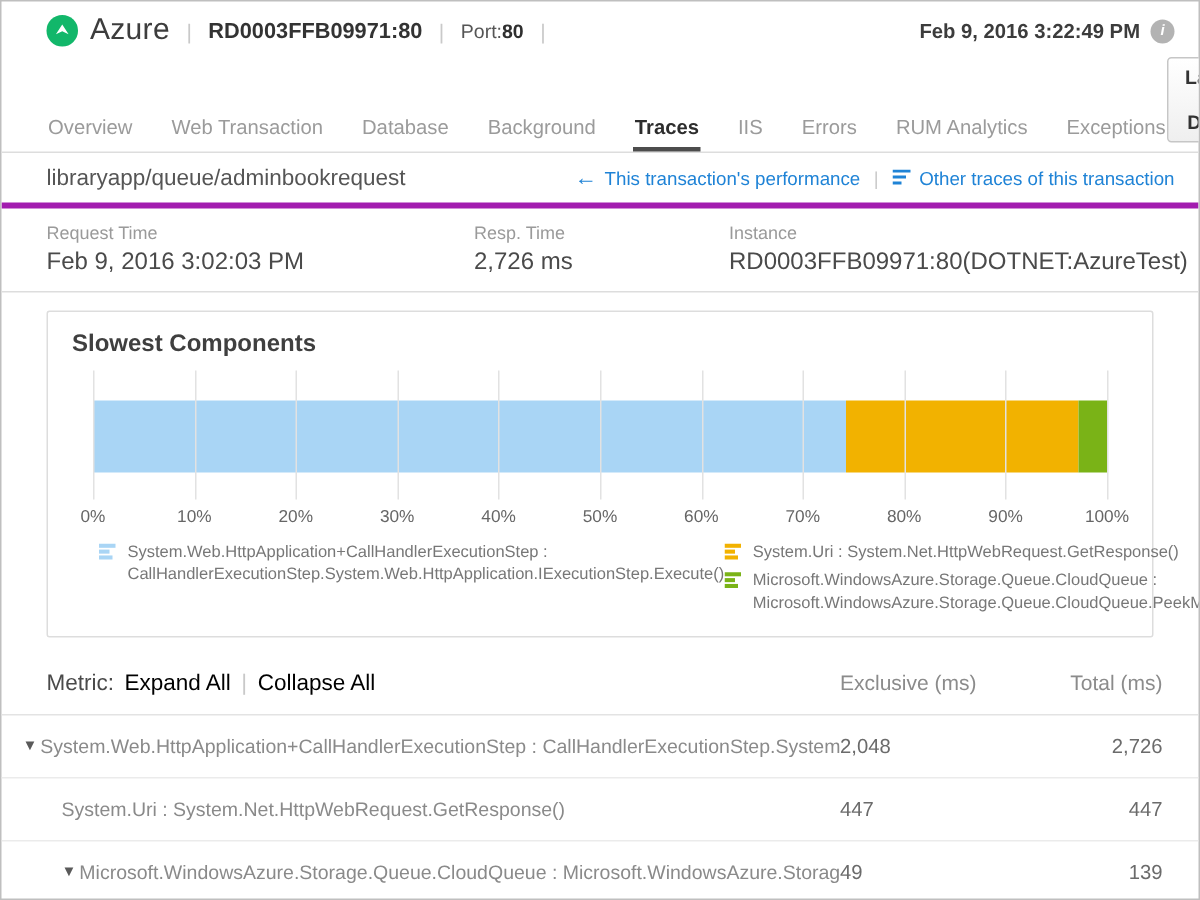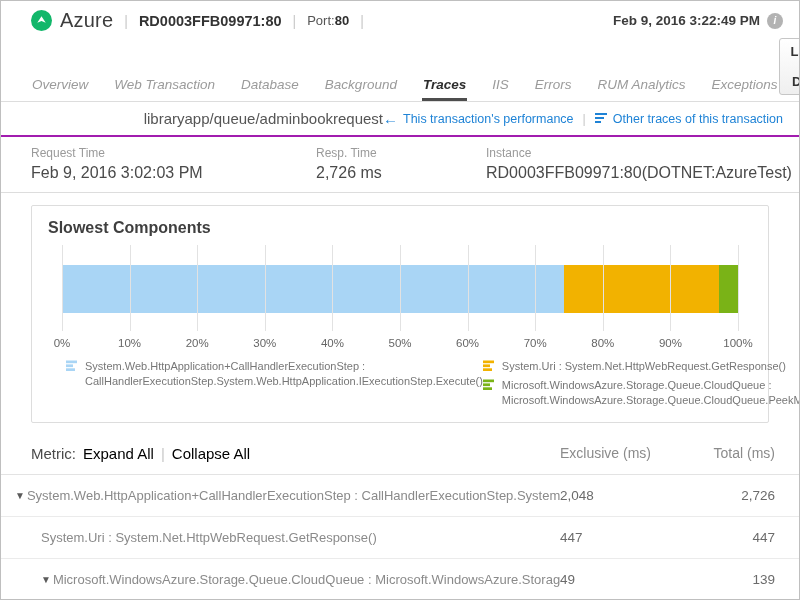--- a/index.html
+++ b/index.html
@@ -15,27 +15,27 @@
   .sep { color:#c9c9c9; font-size:14px; padding:0 3px; }
   .monitor-name { font-size:14.5px; font-weight:bold; color:#333; }
   .kv { font-size:13px; color:#555; }
   .kv b { color:#2f2f2f; }
   .topright { display:flex; align-items:center; gap:7px; font-size:13.5px; color:#3c3c3c; font-weight:600; }
   .info-icon { width:16px; height:16px; border-radius:50%; background:#b3b3b3; color:#fff; font-size:10px; font-weight:bold; display:inline-flex; align-items:center; justify-content:center; font-style:italic; }
 
   
   .tabbar { display:flex; align-items:flex-end; justify-content:space-between; border-bottom:1px solid #ddd; padding:0 16px 0 30px; }
   .tablist { display:flex; gap:24px; }
-  .tab { font-size:13.5px; color:#9b9b9b; padding:6px 1px 9px; cursor:pointer; white-space:nowrap;font-style:italic; }
+  .tab { font-size:13.5px; color:#9b9b9b; padding:6px 1px 9px; cursor:pointer; white-space:nowrap; }
   .tab.active { color:#2d2d2d; font-weight:bold; border-bottom:3px solid #4d4d4d; padding-bottom:6px; }
   .navbtns { display:flex; gap:8px; align-items:center; padding-bottom:6px; }
   .btn { border:1px solid #c6c6c6; border-radius:3px; background:linear-gradient(#fff,#efefef); font-family:inherit; font-size:13px; color:#333; font-weight:600; padding:5px 11px; cursor:pointer; display:inline-flex; align-items:center; gap:7px; }
 
   
-  .crumb { display:flex; align-items:center; justify-content:flex-end; padding:8px 16px 8px 30px; border-bottom:2px solid #a21caf; }
+  .crumb { display:flex; align-items:center; justify-content:space-between; padding:8px 16px 8px 30px; border-bottom:4px solid #a21caf; }
   .crumb-title { font-size:15px; color:#555; }
   .crumb-links { display:flex; align-items:center; gap:9px; font-size:12.5px; }
   .crumb-links a { color:#1f83d6; text-decoration:none; cursor:pointer; display:inline-flex; align-items:center; gap:5px; }
   .lsep { color:#c9c9c9; }
   .larrow { font-size:15px; line-height:10px; }
 
   
   .summary { display:grid; grid-template-columns:285px 170px 1fr; padding:9px 16px 10px 30px; border-bottom:1px solid #ddd; }
   .sum-label { font-size:12px; color:#9a9a9a; margin-bottom:4px; }
   .sum-value { font-size:16px; color:#4a4a4a; }

